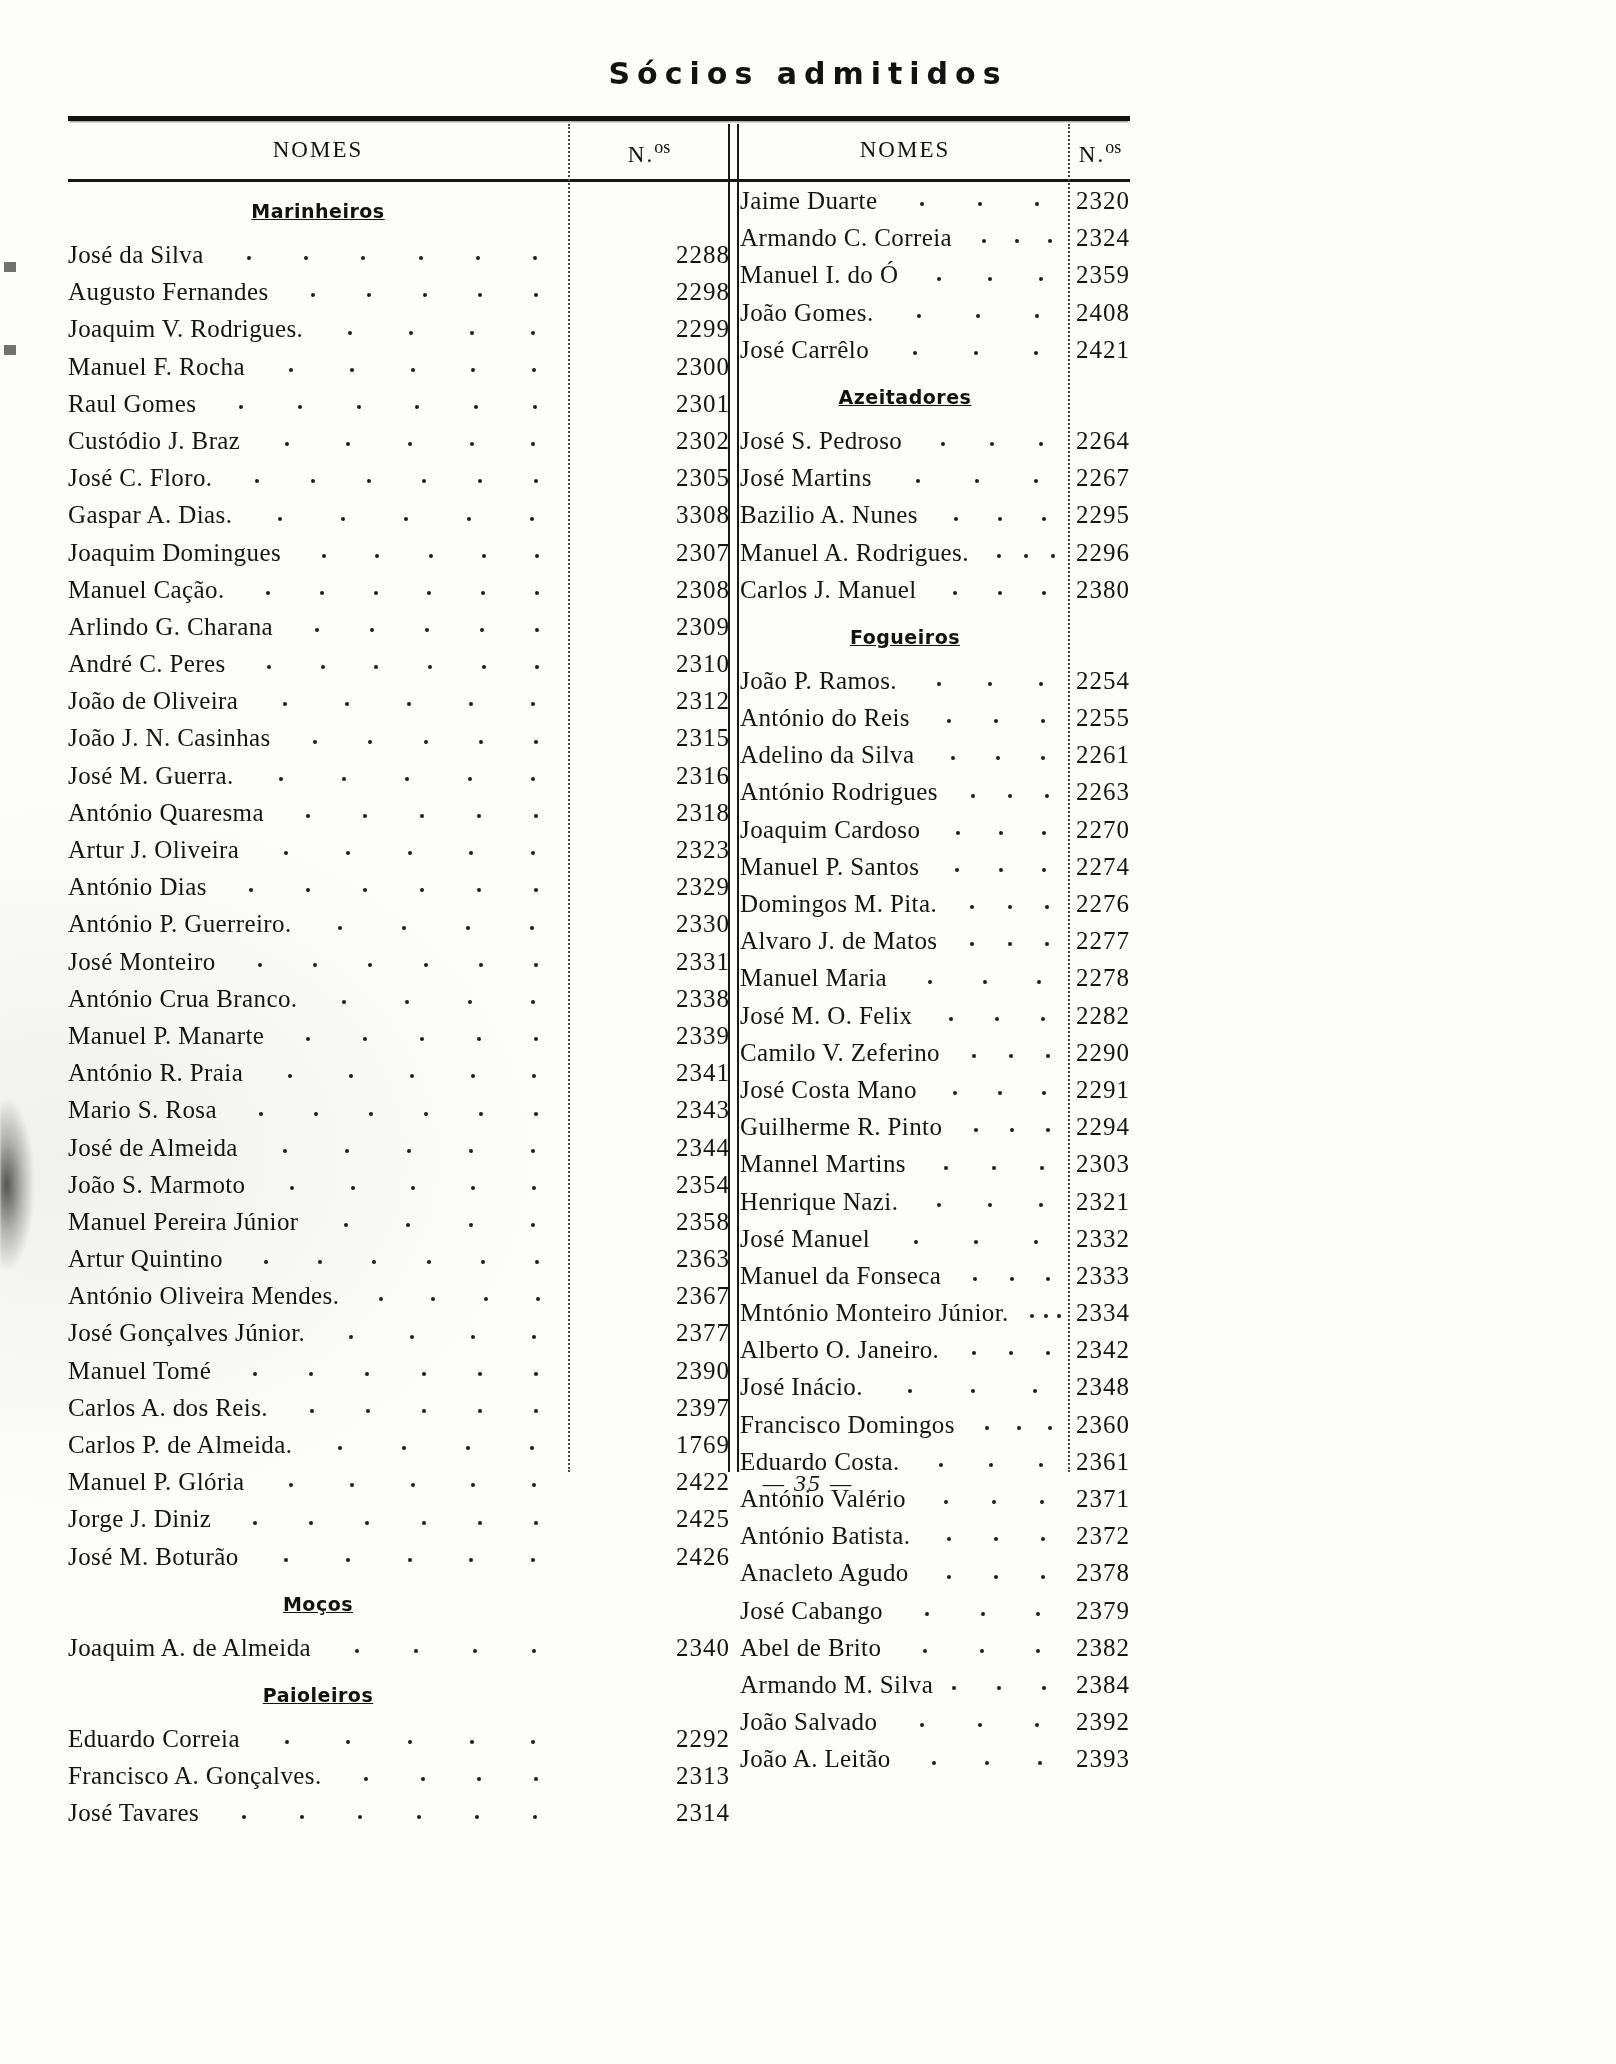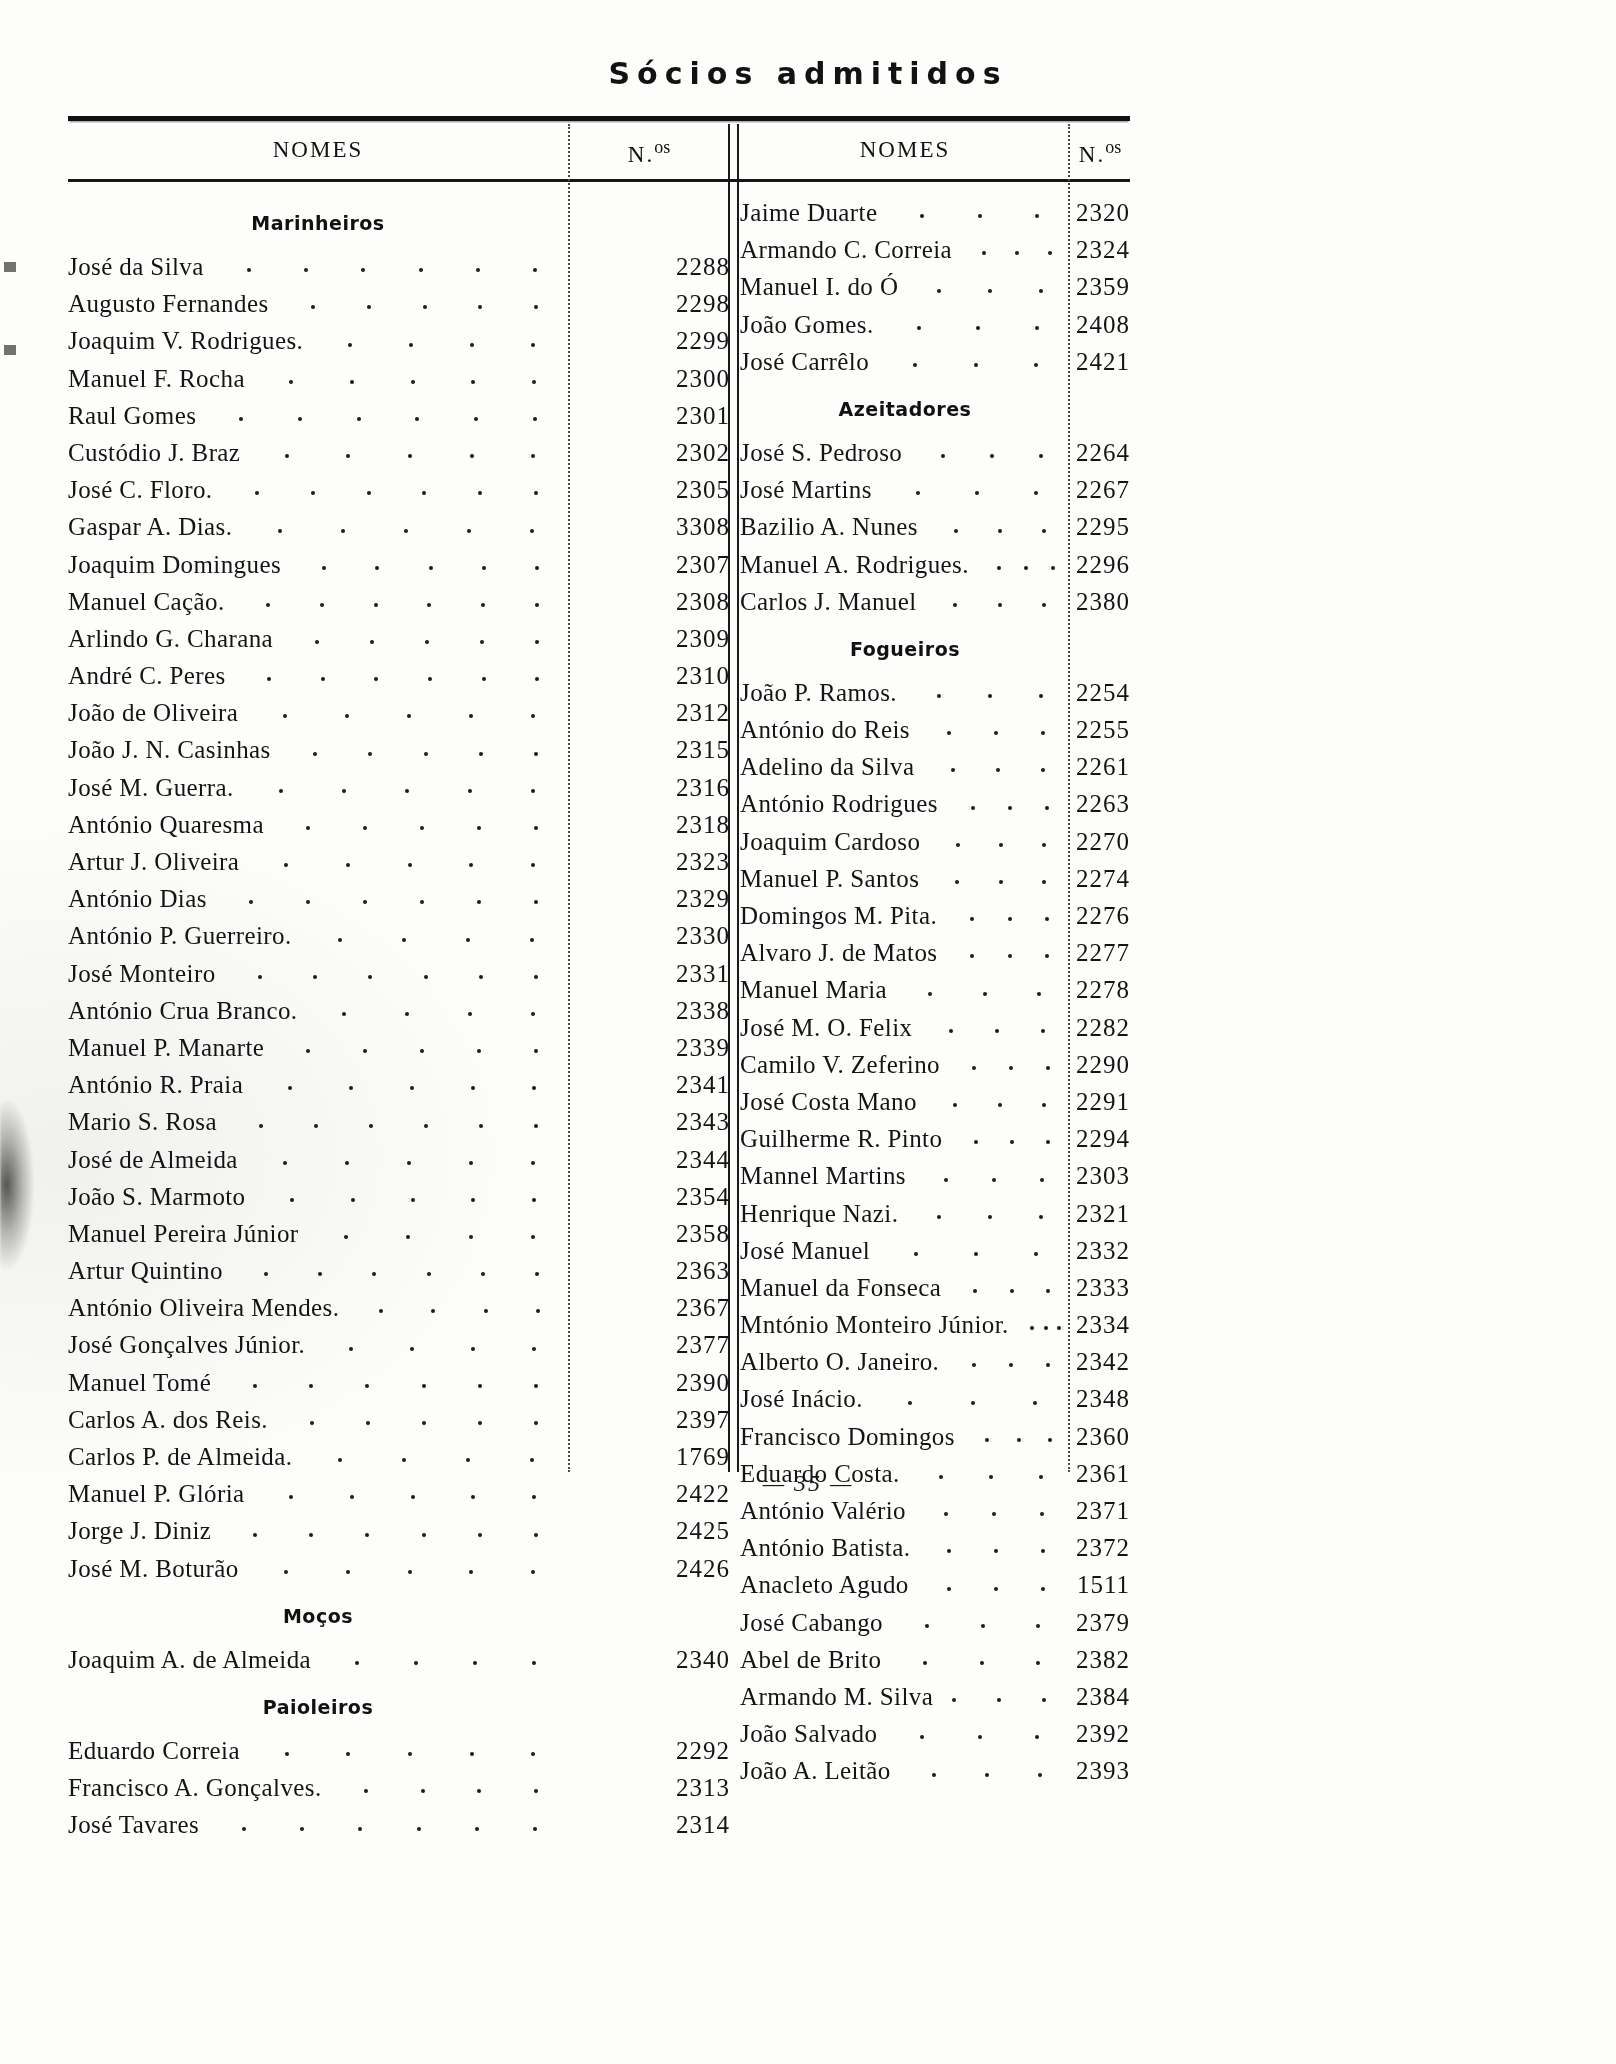--- a/index.html
+++ b/index.html
@@ -61,21 +61,21 @@
   }
   .dbl{
     position:absolute;width:7px;
     border-left:2.5px solid #1a1a1a;
     border-right:2.5px solid #1a1a1a;
   }
 
   
   .cols{position:relative;}
   .col{
-    position:absolute;top:12px;
+    position:absolute;top:0;text-decoration:underline;
   }
   .col-left{left:0;width:662px;}
   .col-right{left:672px;width:390px;}
 
   .section-head{
     text-align:center;
     font-family:"DejaVu Sans",sans-serif;
     font-weight:700;
     font-size:19px;
     letter-spacing:.5px;
@@ -627,21 +627,21 @@
             </span><span class="num">2371</span></div>
           <div class="entry"><span class="nm">António Batista.</span><span class="leader">
               <i style="left: 207.333px;"></i>
               <i style="left: 254px;"></i>
               <i style="left: 300.667px;"></i>
             </span><span class="num">2372</span></div>
           <div class="entry"><span class="nm">Anacleto Agudo</span><span class="leader">
               <i style="left: 206.5px;"></i>
               <i style="left: 253.5px;"></i>
               <i style="left: 300.5px;"></i>
-            </span><span class="num">1511</span></div>
+            </span><span class="num">2378</span></div>
           <div class="entry"><span class="nm">José Cabango</span><span class="leader">
               <i style="left: 184.833px;"></i>
               <i style="left: 240.5px;"></i>
               <i style="left: 296.167px;"></i>
             </span><span class="num">2379</span></div>
           <div class="entry"><span class="nm">Abel de Brito</span><span class="leader">
               <i style="left: 183.167px;"></i>
               <i style="left: 239.5px;"></i>
               <i style="left: 295.833px;"></i>
             </span><span class="num">2382</span></div>

